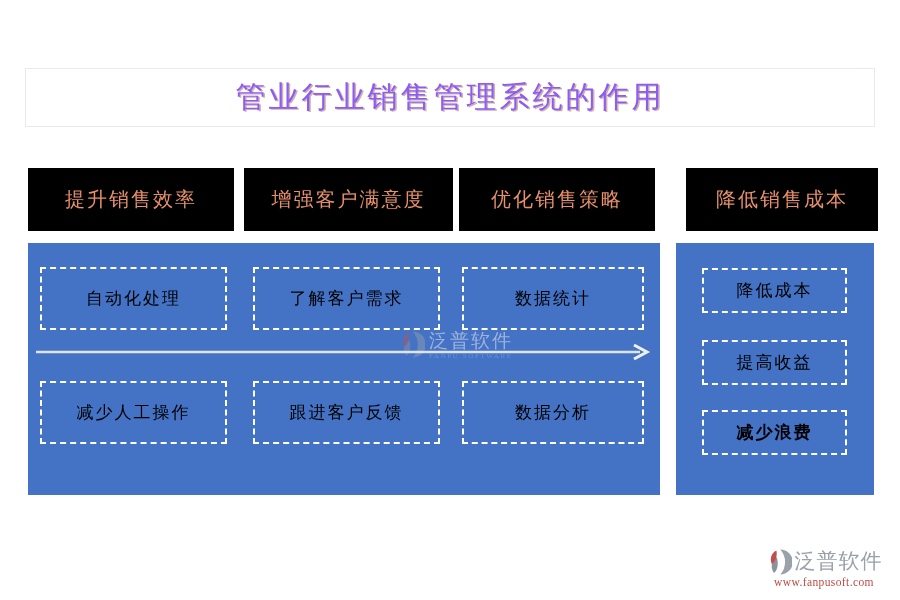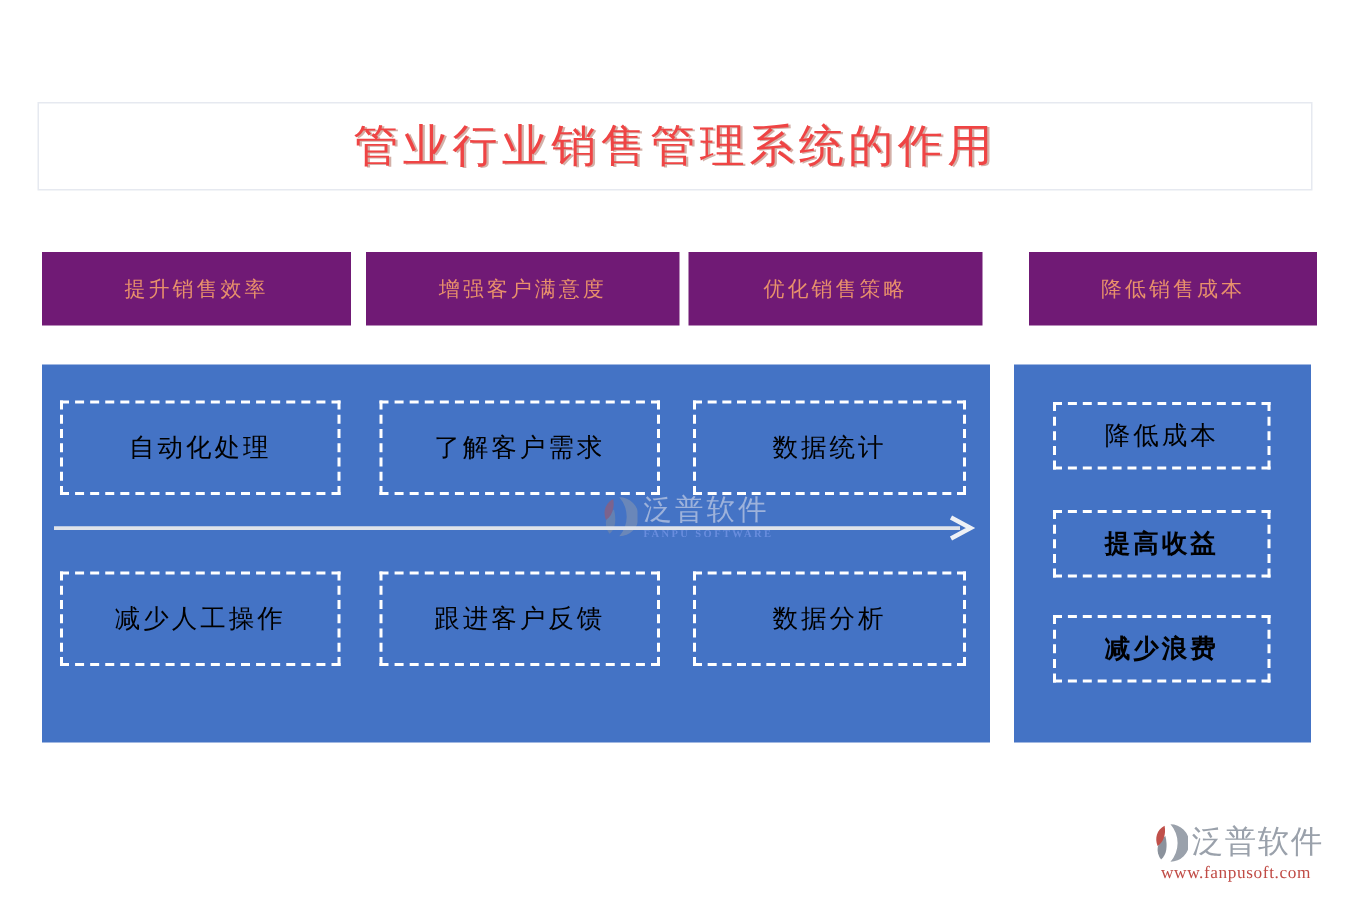--- a/index.html
+++ b/index.html
@@ -7,29 +7,29 @@
     position:relative;width:900px;height:600px;background:#ffffff;overflow:hidden;
     font-family:"Liberation Serif","DejaVu Serif",serif;
   }
   
   .title-box{
     position:absolute;left:25px;top:68px;width:848px;height:57px;
     border:1px solid #e6e9f0;display:flex;align-items:center;justify-content:center;
     background:#fff;
   }
   .title{
-    font-size:30px;color:#ef4444;letter-spacing:3px;font-weight:400;
+    font-size:30px;color:#8b5cf6;letter-spacing:3px;font-weight:400;
     text-shadow:1.5px 1px 0 rgba(158,79,63,.45);
     white-space:nowrap;
   }
   
   .hdr{
-    position:absolute;top:168px;height:49px;background:#701a75;
+    position:absolute;top:168px;height:63px;background:#000000;
     display:flex;align-items:center;justify-content:center;
-    color:#e8906b;font-size:14px;letter-spacing:2px;white-space:nowrap;
+    color:#e8906b;font-size:20px;letter-spacing:2px;white-space:nowrap;
   }
   .hdr1{left:28px;width:206px;}
   .hdr2{left:244px;width:209px;text-align:center;}
   .hdr3{left:459px;width:196px;}
   .hdr4{left:676px;width:192px;margin-left:10px;}
   
   .panel{position:absolute;top:243px;height:252px;background:#4473c5;}
   .panel-main{left:28px;width:632px;}
   .panel-side{left:676px;width:198px;}
   
@@ -39,32 +39,32 @@
     color:#000000;font-size:17px;letter-spacing:2px;white-space:nowrap;
     z-index:3;
   }
   .r1{top:24px;height:59px;}
   .r2{top:138px;height:59px;}
   .c1{left:12px;width:183px;}
   .c2{left:225px;width:183px;}
   .c3{left:434px;width:178px;}
   .sbox{left:26px;width:141px;height:41px;}
   .s1{top:25px;}
-  .s2{top:97px;font-weight:bold;}
+  .s2{top:97px;}
   .s3{top:167px;font-weight:bold;}
   
   .arrow{position:absolute;left:8px;top:100px;z-index:4;}
   
   .wm{
     position:absolute;left:398px;top:331px;z-index:2;
     display:flex;align-items:flex-start;gap:4px;
   }
   .wm-logo{opacity:.45;}
   .wm-cn{font-size:19px;color:rgba(216,220,234,.60);letter-spacing:2px;line-height:1;}
-  .wm-en{font-size:7px;color:rgba(112,146,226,.85);letter-spacing:1.6px;line-height:1;margin-top:3px;font-weight:bold;}
+  .wm-en{font-size:7px;color:rgba(112,146,226,.85);letter-spacing:1.6px;line-height:1;margin-top:3px;}
   
   .footer{position:absolute;left:758px;top:549px;width:132px;text-align:center;z-index:5;}
   .f-row{display:flex;align-items:center;justify-content:center;gap:3px;}
   .f-cn{font-size:21px;color:#9aa1ab;letter-spacing:1px;line-height:1.1;}
   .f-url{font-size:11.5px;color:#c04b45;letter-spacing:.4px;line-height:1.1;margin-top:1px;}
 </style>
 </head>
 <body>
 
 <div class="stage">

